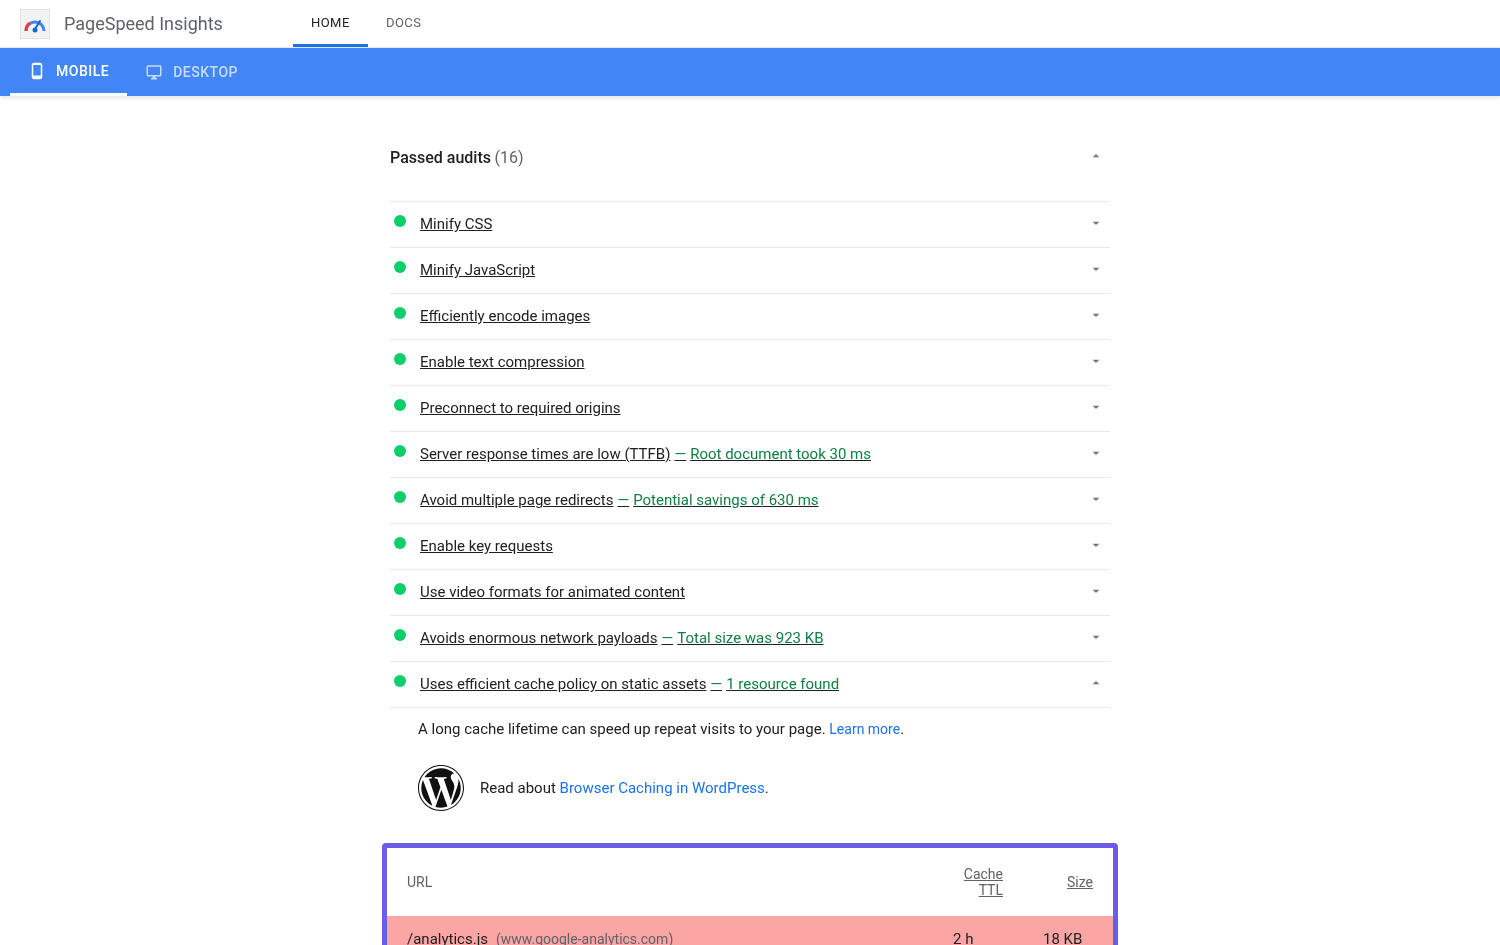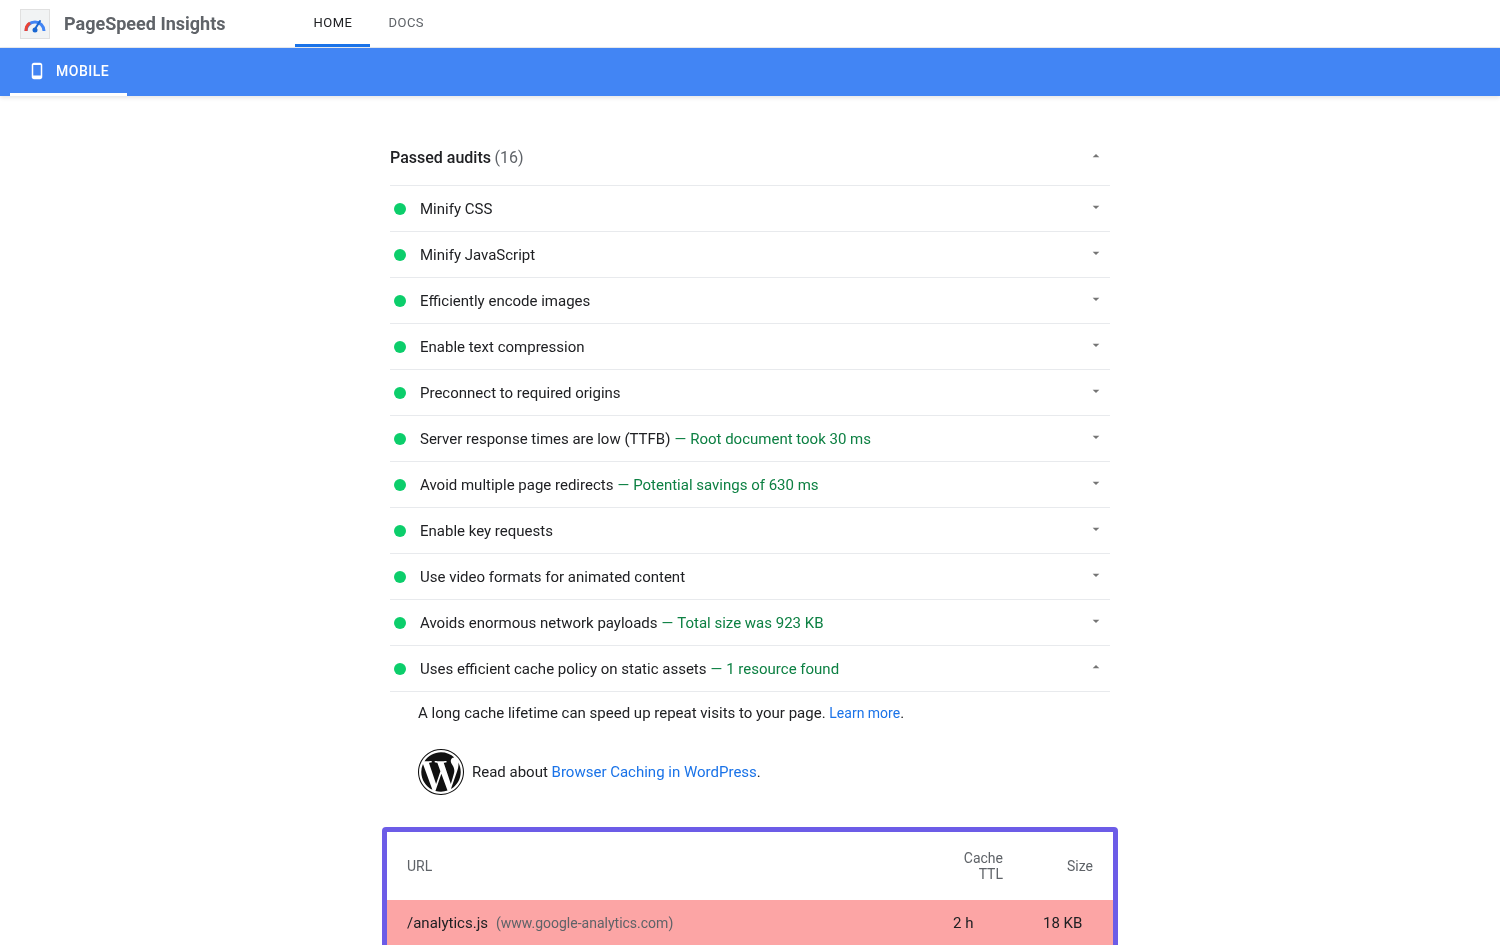--- a/index.html
+++ b/index.html
@@ -1,59 +1,59 @@
 <!DOCTYPE html>
 <html><head>
   <meta charset="utf-8">
   <style>
     * { box-sizing: border-box; margin: 0; padding: 0; }
     body { font-family: Roboto, -apple-system, BlinkMacSystemFont, "Segoe UI", Arial, sans-serif; background: #fff; color: #202124; font-size: 14px; }
     
     
     .top-header { display: flex; align-items: center; height: 48px; border-bottom: 1px solid #e8eaed; padding: 0 20px; }
     .logo-box { width: 30px; height: 30px; background: #f1f3f4; border: 1px solid #e0e0e0; display: flex; align-items: center; justify-content: center; margin-right: 14px; }
-    .app-title { font-size: 18px; color: #5f6368; font-weight: 700; }
+    .app-title { font-size: 18px; color: #5f6368; font-weight: 400; }
     .top-tabs { display: flex; margin-left: 70px; height: 100%; }
     .top-tab { display: flex; align-items: center; padding: 0 18px; font-size: 13px; font-weight: 400; letter-spacing: 0.5px; color: #5f6368; cursor: pointer; position: relative; border-bottom: 3px solid transparent; }
     .top-tab.active { color: #202124; border-bottom-color: #1a73e8; }
     
     
     .blue-bar { background: #4285f4; height: 48px; display: flex; align-items: flex-end; padding-left: 10px; box-shadow: 0 2px 4px rgba(0,0,0,0.1); }
     .device-tab { display: flex; align-items: center; color: #fff; padding: 0 18px; height: 48px; font-size: 14px; font-weight: 500; letter-spacing: 0.5px; cursor: pointer; opacity: 0.85; gap: 10px; }
     .device-tab.active { opacity: 1; border-bottom: 3px solid #fff; padding-bottom: 0; height: 48px; box-sizing: border-box; }
     .device-tab:not(.active) { opacity: 0.7; }
     .device-icon-svg { width: 18px; height: 18px; fill: #fff; }
     
     
     .main { max-width: 720px; margin: 0 auto; padding-top: 42px; }
     
-    .section-header { display: flex; align-items: center; justify-content: space-between; padding: 10px 0 18px 0; border-bottom: 1px solid #e8eaed; cursor: pointer; text-align: center; }
+    .section-header { display: flex; align-items: center; justify-content: space-between; padding: 10px 0 34px 0; border-bottom: 1px solid #e8eaed; cursor: pointer; text-align: center; }
     .section-title { font-size: 16px; font-weight: 500; color: #202124; }
     .section-count { color: #5f6368; font-weight: 400; }
     
-    .audit-row { display: flex; align-items: center; padding: 13px 0; border-bottom: 1px solid #e8eaed; cursor: pointer; }
+    .audit-row { display: flex; align-items: flex-start; padding: 13px 0; border-bottom: 1px solid #e8eaed; cursor: pointer; text-decoration: underline; }
     .status-dot { width: 12px; height: 12px; border-radius: 50%; background: #0cce6b; margin-left: 4px; margin-right: 14px; flex-shrink: 0; }
     .audit-title { font-size: 15px; color: #202124; }
     .audit-detail { color: #0d8043; margin-left: 4px; font-size: 15px; }
     .chevron { margin-left: auto; color: #757575; padding-right: 6px; }
     .chevron svg { width: 16px; height: 16px; fill: #757575; }
     
     .desc-row { padding: 10px 0 16px 28px; border: none; }
     .desc-text { font-size: 15px; color: #202124; line-height: 1.5; }
     .learn-link { color: #1a73e8; cursor: pointer; }
     
-    .wp-row { display: flex; align-items: center; padding: 8px 0 20px 28px; gap: 8px; }
+    .wp-row { display: flex; align-items: center; padding: 8px 0 20px 28px; gap: 16px; }
     .wp-logo-wrap { width: 46px; height: 46px; display: flex; align-items: center; justify-content: center; }
     .wp-text { font-size: 15px; }
     
     
     .table-box { border: 5px solid #6c5ce7; border-radius: 4px; margin: 12px -8px; }
     .table-box table { width: 100%; border-collapse: collapse; }
     .table-box th { text-align: left; font-weight: 400; color: #5f6368; font-size: 14px; padding: 18px 20px 18px 20px; }
-    .table-box th.right { text-align: right; }
+    .table-box th.right { text-align: right; text-decoration: underline; }
     .table-box td { padding: 14px 20px; font-size: 15px; background: #fca5a5; }
     .table-box td.right { text-align: left; }
     .url-domain { color: #5f6368; font-size: 14px; margin-left: 8px; }
   </style>
 </head>
 <body>
 
 <div class="top-header">
   <div class="logo-box">
     <svg width="22" height="18" viewBox="0 0 22 18">
@@ -69,20 +69,26 @@
     <div class="top-tab">DOCS</div>
   </div>
 </div>
 
 <div class="blue-bar">
   <div class="device-tab active">
     <svg class="device-icon-svg" viewBox="0 0 24 24">
         <path d="M16 1H8C6.34 1 5 2.34 5 4v16c0 1.66 1.34 3 3 3h8c1.66 0 3-1.34 3-3V4c0-1.66-1.34-3-3-3zm1 17H7V4h10v14z"></path>
       </svg>
     <span>MOBILE</span>
+  </div>
+  <div class="device-tab">
+    <svg class="device-icon-svg" viewBox="0 0 24 24">
+        <path d="M20 3H4c-1.1 0-2 .9-2 2v11c0 1.1.9 2 2 2h6v2H8v2h8v-2h-2v-2h6c1.1 0 2-.9 2-2V5c0-1.1-.9-2-2-2zm0 13H4V5h16v11z"></path>
+      </svg>
+    <span>DESKTOP</span>
   </div>
 </div>
 
 <div class="main">
 
   <div class="section-header">
     <div>
       <span class="section-title">Passed audits</span>
       <span class="section-title section-count">(16)</span>
     </div>

